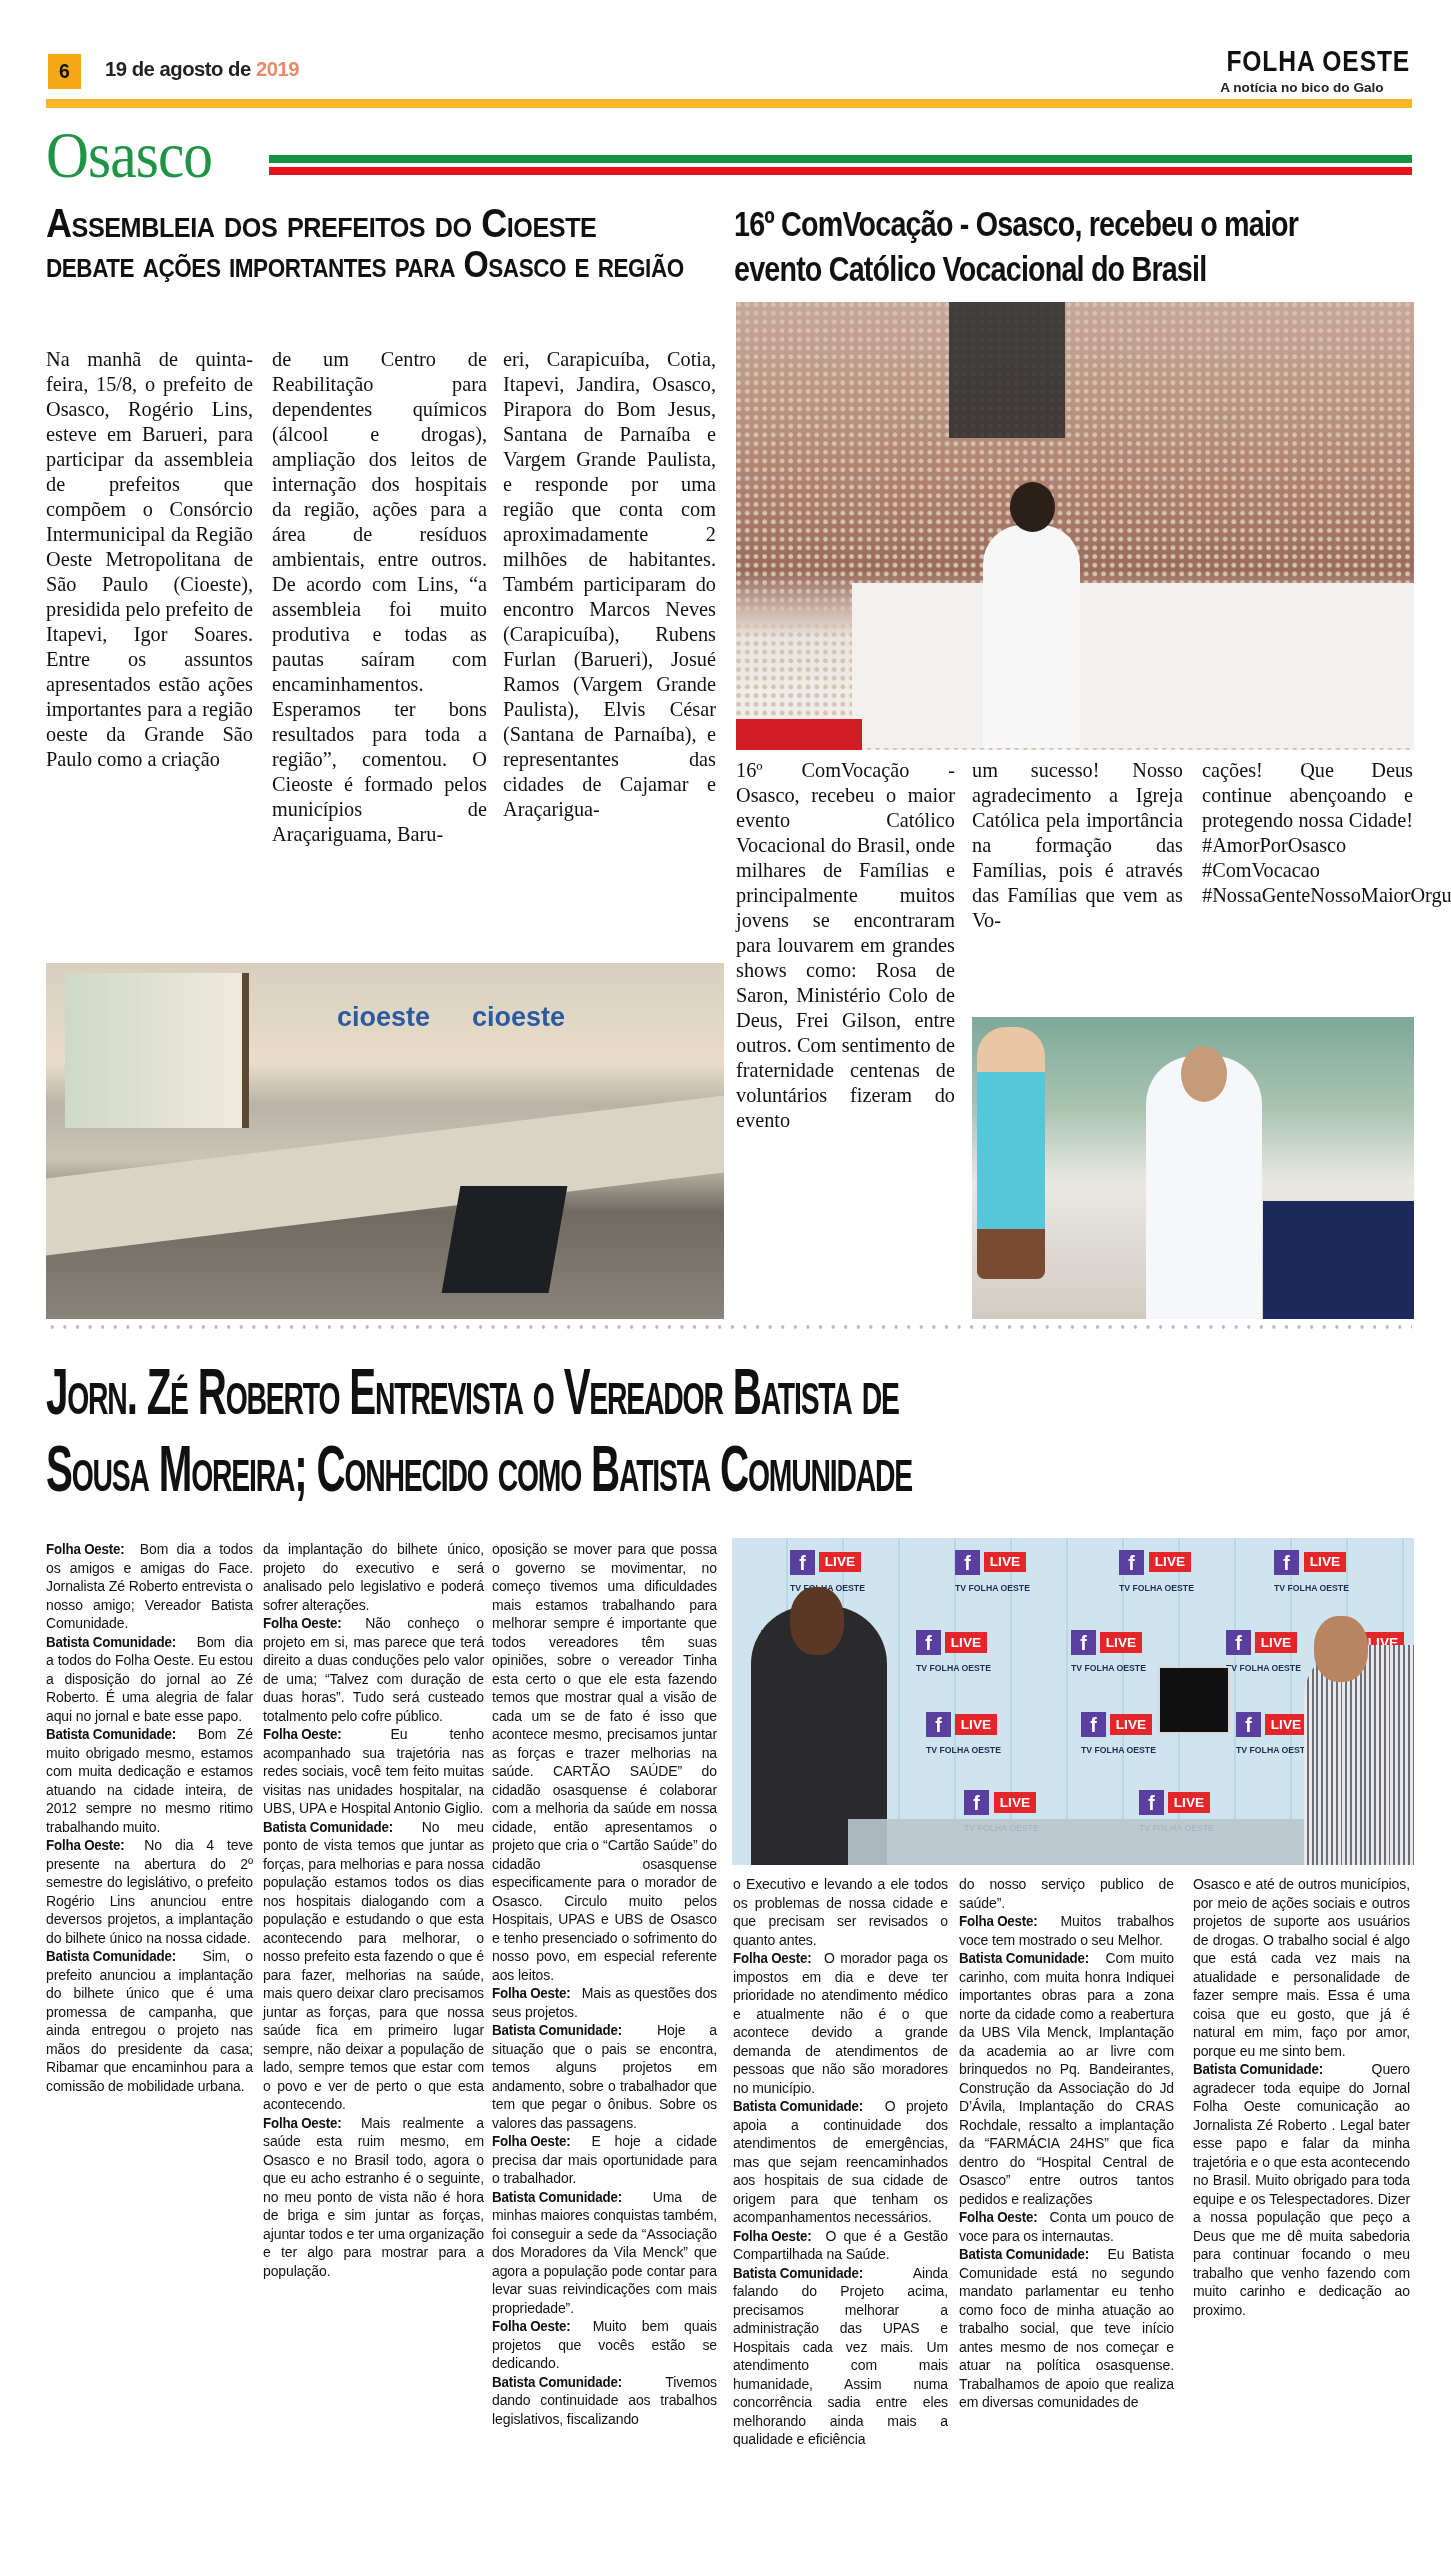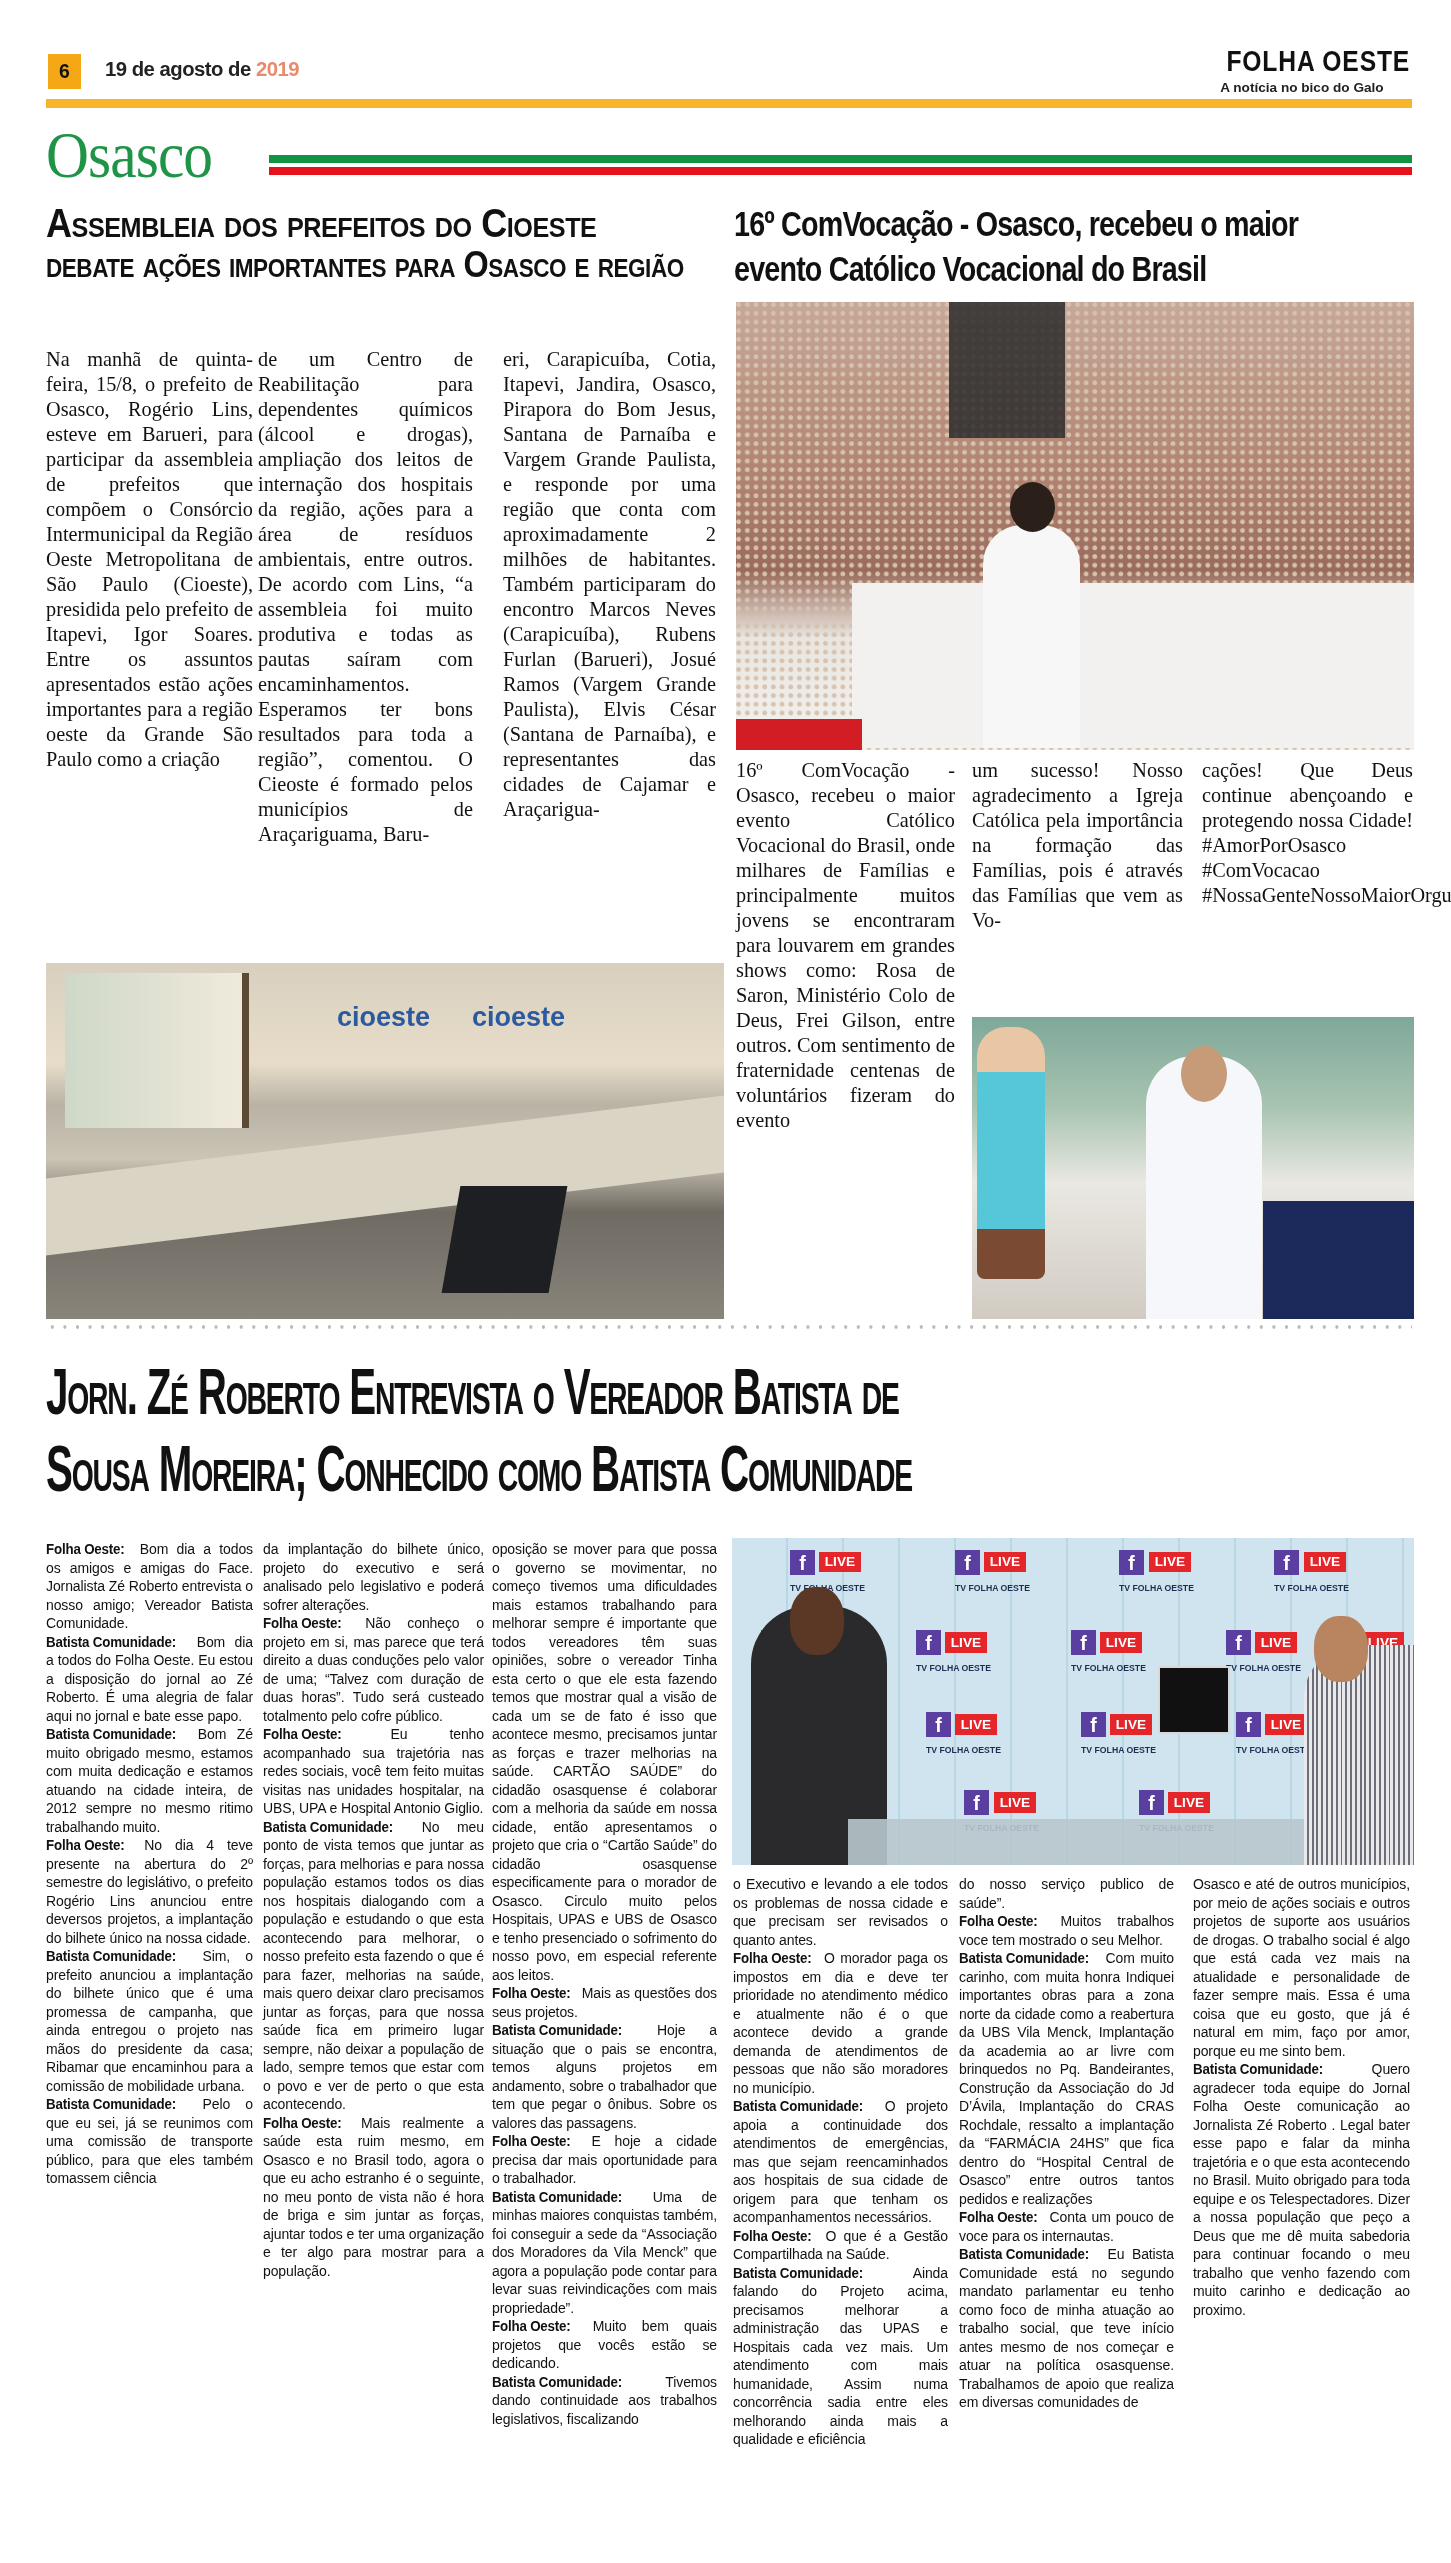--- a/index.html
+++ b/index.html
@@ -18,21 +18,21 @@
   .section-title { position: absolute; left: 46px; top: 116px; font: 66px "Liberation Serif", serif; color: #1f9447; letter-spacing: -1px; transform: scaleX(0.9); transform-origin: left; line-height: 77px; }
   .stripe-g { position: absolute; left: 269px; top: 155px; width: 1143px; height: 7.7px; background: #129342; }
   .stripe-r { position: absolute; left: 269px; top: 167px; width: 1143px; height: 7.7px; background: #e5121b; }
 
   
   .a1-headline { position: absolute; left: 46px; top: 203px; width: 678px; font: bold 36px "Liberation Sans", sans-serif; line-height: 41px; font-variant: small-caps; letter-spacing: -0.5px; transform: scaleX(0.9); transform-origin: left; width: 756px; }
   .a1-headline .big { font-size: 40px; }
   .col { position: absolute; text-align: justify; hyphens: manual; }
   .serif-body { font: 20.3px "Liberation Serif", serif; line-height: 25px; }
   .a1-col1 { left: 46px; top: 347px; width: 207px; }
-  .a1-col2 { left: 258px; top: 347px; width: 215px; }
+  .a1-col2 { left: 272px; top: 347px; width: 215px; }
   .a1-col3 { left: 503px; top: 347px; width: 213px; }
 
   .photo { position: absolute; overflow: hidden; }
   .photo-meeting { left: 46px; top: 963px; width: 678px; height: 356px; background: linear-gradient(180deg, #d8cfbf 0%, #e7ddc9 28%, #b9b2a5 40%, #cbc5b6 55%, #6f6a62 70%, #8a857b 100%); }
   .photo-meeting .win { position: absolute; left: 19.4px; top: 9.7px; width: 184px; height: 155px; background: linear-gradient(90deg, #cfd8c8, #f0eadc); border-right: 7.7px solid #5c4a35; }
   .photo-meeting .logo { position: absolute; top: 39px; font: bold 27px "Liberation Sans", sans-serif; color: #f3a423; }
   .photo-meeting .logo span { color: #2c5aa0; }
   .photo-meeting .table { position: absolute; left: 0; top: 174px; width: 678px; height: 77px; background: #d9d4c4; transform: skewY(-7deg); }
   .photo-meeting .laptop { position: absolute; left: 405px; top: 223px; width: 107px; height: 107px; background: #1e1f22; transform: skewX(-10deg); }
 
@@ -180,21 +180,20 @@
   <div class="desk"></div>
   <div class="man2"></div>
 </div>
 
 <div class="col sans-body a3-col1">
     <div><span class="speaker-label">Folha Oeste:</span><span> Bom dia a todos os amigos e amigas do Face. Jornalista Zé Roberto entrevista o nosso amigo; Vereador Batista Comunidade.</span></div>
     <div><span class="speaker-label">Batista Comunidade:</span><span> Bom dia a todos do Folha Oeste. Eu estou a disposição do jornal ao Zé Roberto. É uma alegria de falar aqui no jornal e bate esse papo.</span></div>
     <div><span class="speaker-label">Batista Comunidade:</span><span> Bom Zé muito obrigado mesmo, estamos com muita dedicação e estamos atuando na cidade inteira, de 2012 sempre no mesmo ritimo trabalhando muito.</span></div>
     <div><span class="speaker-label">Folha Oeste:</span><span> No dia 4 teve presente na abertura do 2º semestre do legislátivo, o prefeito Rogério Lins anunciou entre deversos projetos, a implantação do bilhete único na nossa cidade.</span></div>
     <div><span class="speaker-label">Batista Comunidade:</span><span> Sim, o prefeito anunciou a implantação do bilhete único que é uma promessa de campanha, que ainda entregou o projeto nas mãos do presidente da casa; Ribamar que encaminhou para a comissão de mobilidade urbana.</span></div>
-    <div><span class="speaker-label">Batista Comunidade:</span><span> Pelo o que eu sei, já se reunimos com uma comissão de transporte público, para que eles também tomassem ciência</span></div>
   </div>
 <div class="col sans-body a3-col2">
     <div><span>da implantação do bilhete único, projeto do executivo e será analisado pelo legislativo e poderá sofrer alterações.</span></div>
     <div><span class="speaker-label">Folha Oeste:</span><span> Não conheço o projeto em si, mas parece que terá direito a duas conduções pelo valor de uma; “Talvez com duração de duas horas”. Tudo será custeado totalmento pelo cofre público.</span></div>
     <div><span class="speaker-label">Folha Oeste:</span><span> Eu tenho acompanhado sua trajetória nas redes sociais, você tem feito muitas visitas nas unidades hospitalar, na UBS, UPA e Hospital Antonio Giglio.</span></div>
     <div><span class="speaker-label">Batista Comunidade:</span><span> No meu ponto de vista temos que juntar as forças, para melhorias e para nossa população estamos todos os dias nos hospitais dialogando com a população e estudando o que esta acontecendo para melhorar, o nosso prefeito esta fazendo o que é para fazer, melhorias na saúde, mais quero deixar claro precisamos juntar as forças, para que nossa saúde fica em primeiro lugar sempre, não deixar a população de lado, sempre temos que estar com o povo e ver de perto o que esta acontecendo.</span></div>
     <div><span class="speaker-label">Folha Oeste:</span><span> Mais realmente a saúde esta ruim mesmo, em Osasco e no Brasil todo, agora o que eu acho estranho é o seguinte, no meu ponto de vista não é hora de briga e sim juntar as forças, ajuntar todos e ter uma organização e ter algo para mostrar para a população.</span></div>
   </div>
 <div class="col sans-body a3-col3">
     <div><span>oposição se mover para que possa o governo se movimentar, no começo tivemos uma dificuldades mais estamos trabalhando para melhorar sempre é importante que todos vereadores têm suas opiniões, sobre o vereador Tinha esta certo o que ele esta fazendo temos que mostrar qual a visão de cada um se de fato é isso que acontece mesmo, precisamos juntar as forças e trazer melhorias na saúde. CARTÃO SAÚDE” do cidadão osasquense é colaborar com a melhoria da saúde em nossa cidade, então apresentamos o projeto que cria o “Cartão Saúde” do cidadão osasquense especificamente para o morador de Osasco. Circulo muito pelos Hospitais, UPAS e UBS de Osasco e tenho presenciado o sofrimento do nosso povo, em especial referente aos leitos.</span></div>

